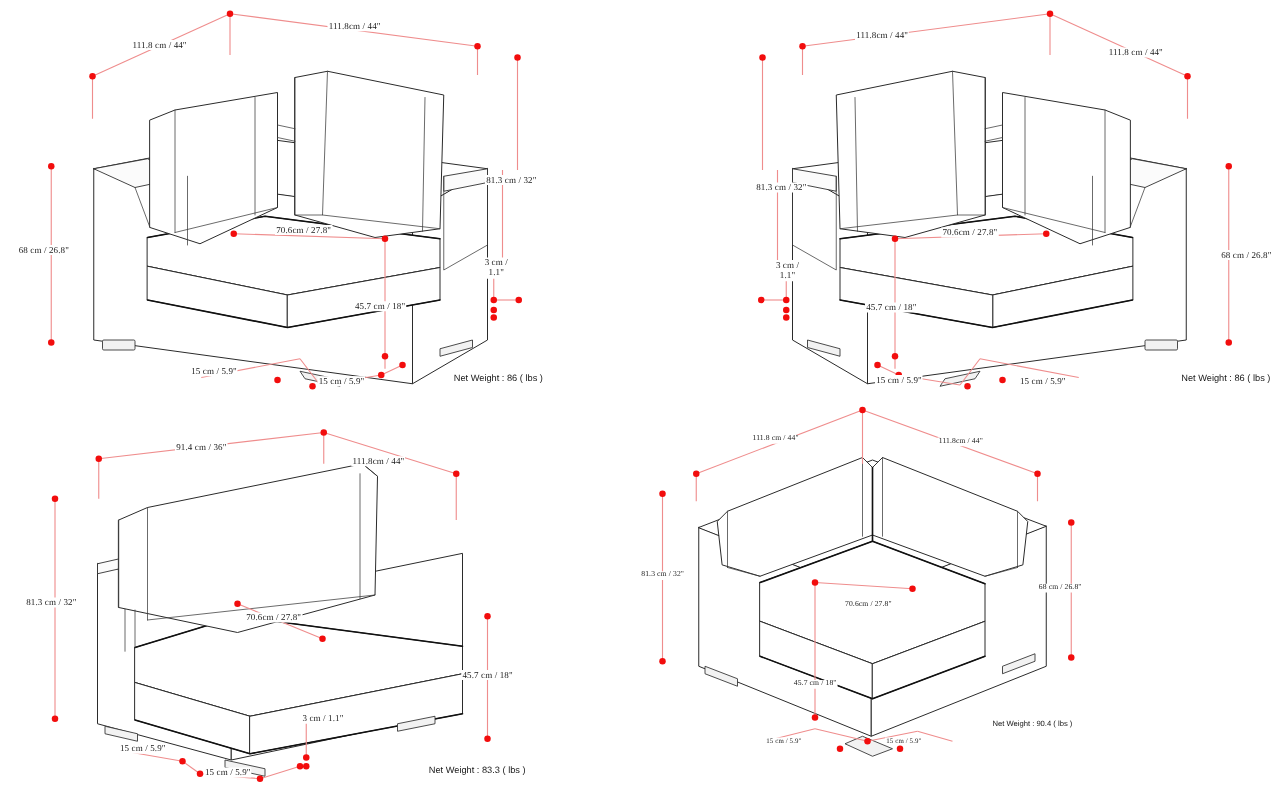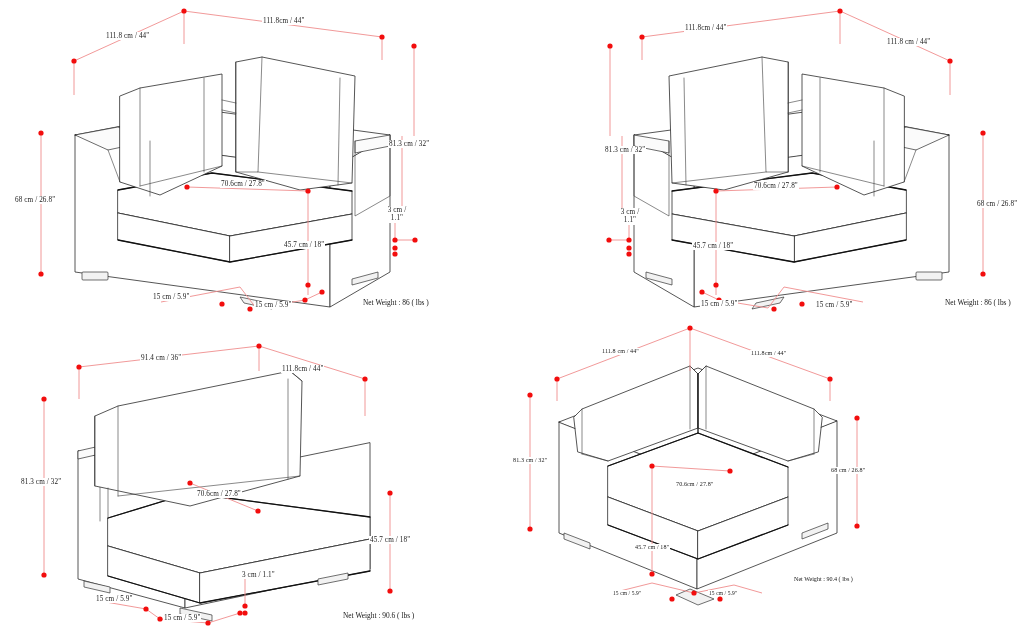--- a/index.html
+++ b/index.html
@@ -38,21 +38,21 @@
     color:#1a1a1a;
     white-space:nowrap;
     letter-spacing:0.1px;
     line-height:1.15;
     background:#fff;
     padding:0 1px;
   }
   .dimlabel.two{white-space:normal;text-align:center;width:26px;}
   .weight{
     position:absolute;
-    font-family:Liberation Serif, serif;
+    font-family:Liberation Sans, sans-serif;
     font-size:7.4px;
     color:#161616;
     white-space:nowrap;
   }
   .small{font-size:6.1px;}
   .xsmall{font-size:5.5px;}
 </style>
 </head>
 <body>
 
@@ -299,21 +299,21 @@
     </svg>
 
     <div class="dimlabel" style="left:140px;top:33px;">91.4 cm / 36"</div>
     <div class="dimlabel" style="left:281px;top:44px;">111.8cm / 44"</div>
     <div class="dimlabel" style="left:20px;top:157px;">81.3 cm / 32"</div>
     <div class="dimlabel" style="left:196px;top:169px;">70.6cm / 27.8"</div>
     <div class="dimlabel" style="left:369px;top:215px;">45.7 cm / 18"</div>
     <div class="dimlabel" style="left:241px;top:250px;">3 cm / 1.1"</div>
     <div class="dimlabel" style="left:95px;top:274px;">15 cm / 5.9"</div>
     <div class="dimlabel" style="left:163px;top:293px;">15 cm / 5.9"</div>
-    <div class="weight" style="left:343px;top:290px;">Net Weight : 90.6 ( lbs )</div>
+    <div class="weight" style="left:343px;top:290px;">Net Weight : 83.3 ( lbs )</div>
   </div>
 
   <div class="panel" id="panel-br">
     <svg viewBox="0 0 512 320">
 
       <path class="fl" d="M47 101 L47 212 L185 268 L185 155 Z"></path>
       <path class="fl" d="M185 155 L185 268 L325 212 L325 100 Z"></path>
       <path class="fl" d="M47 101 L186 47 L325 100 L185 155 Z"></path>
 
       <path class="fl" d="M96 145 L186 112 L276 146 L276 176 L186 210 L96 176 Z"></path>

